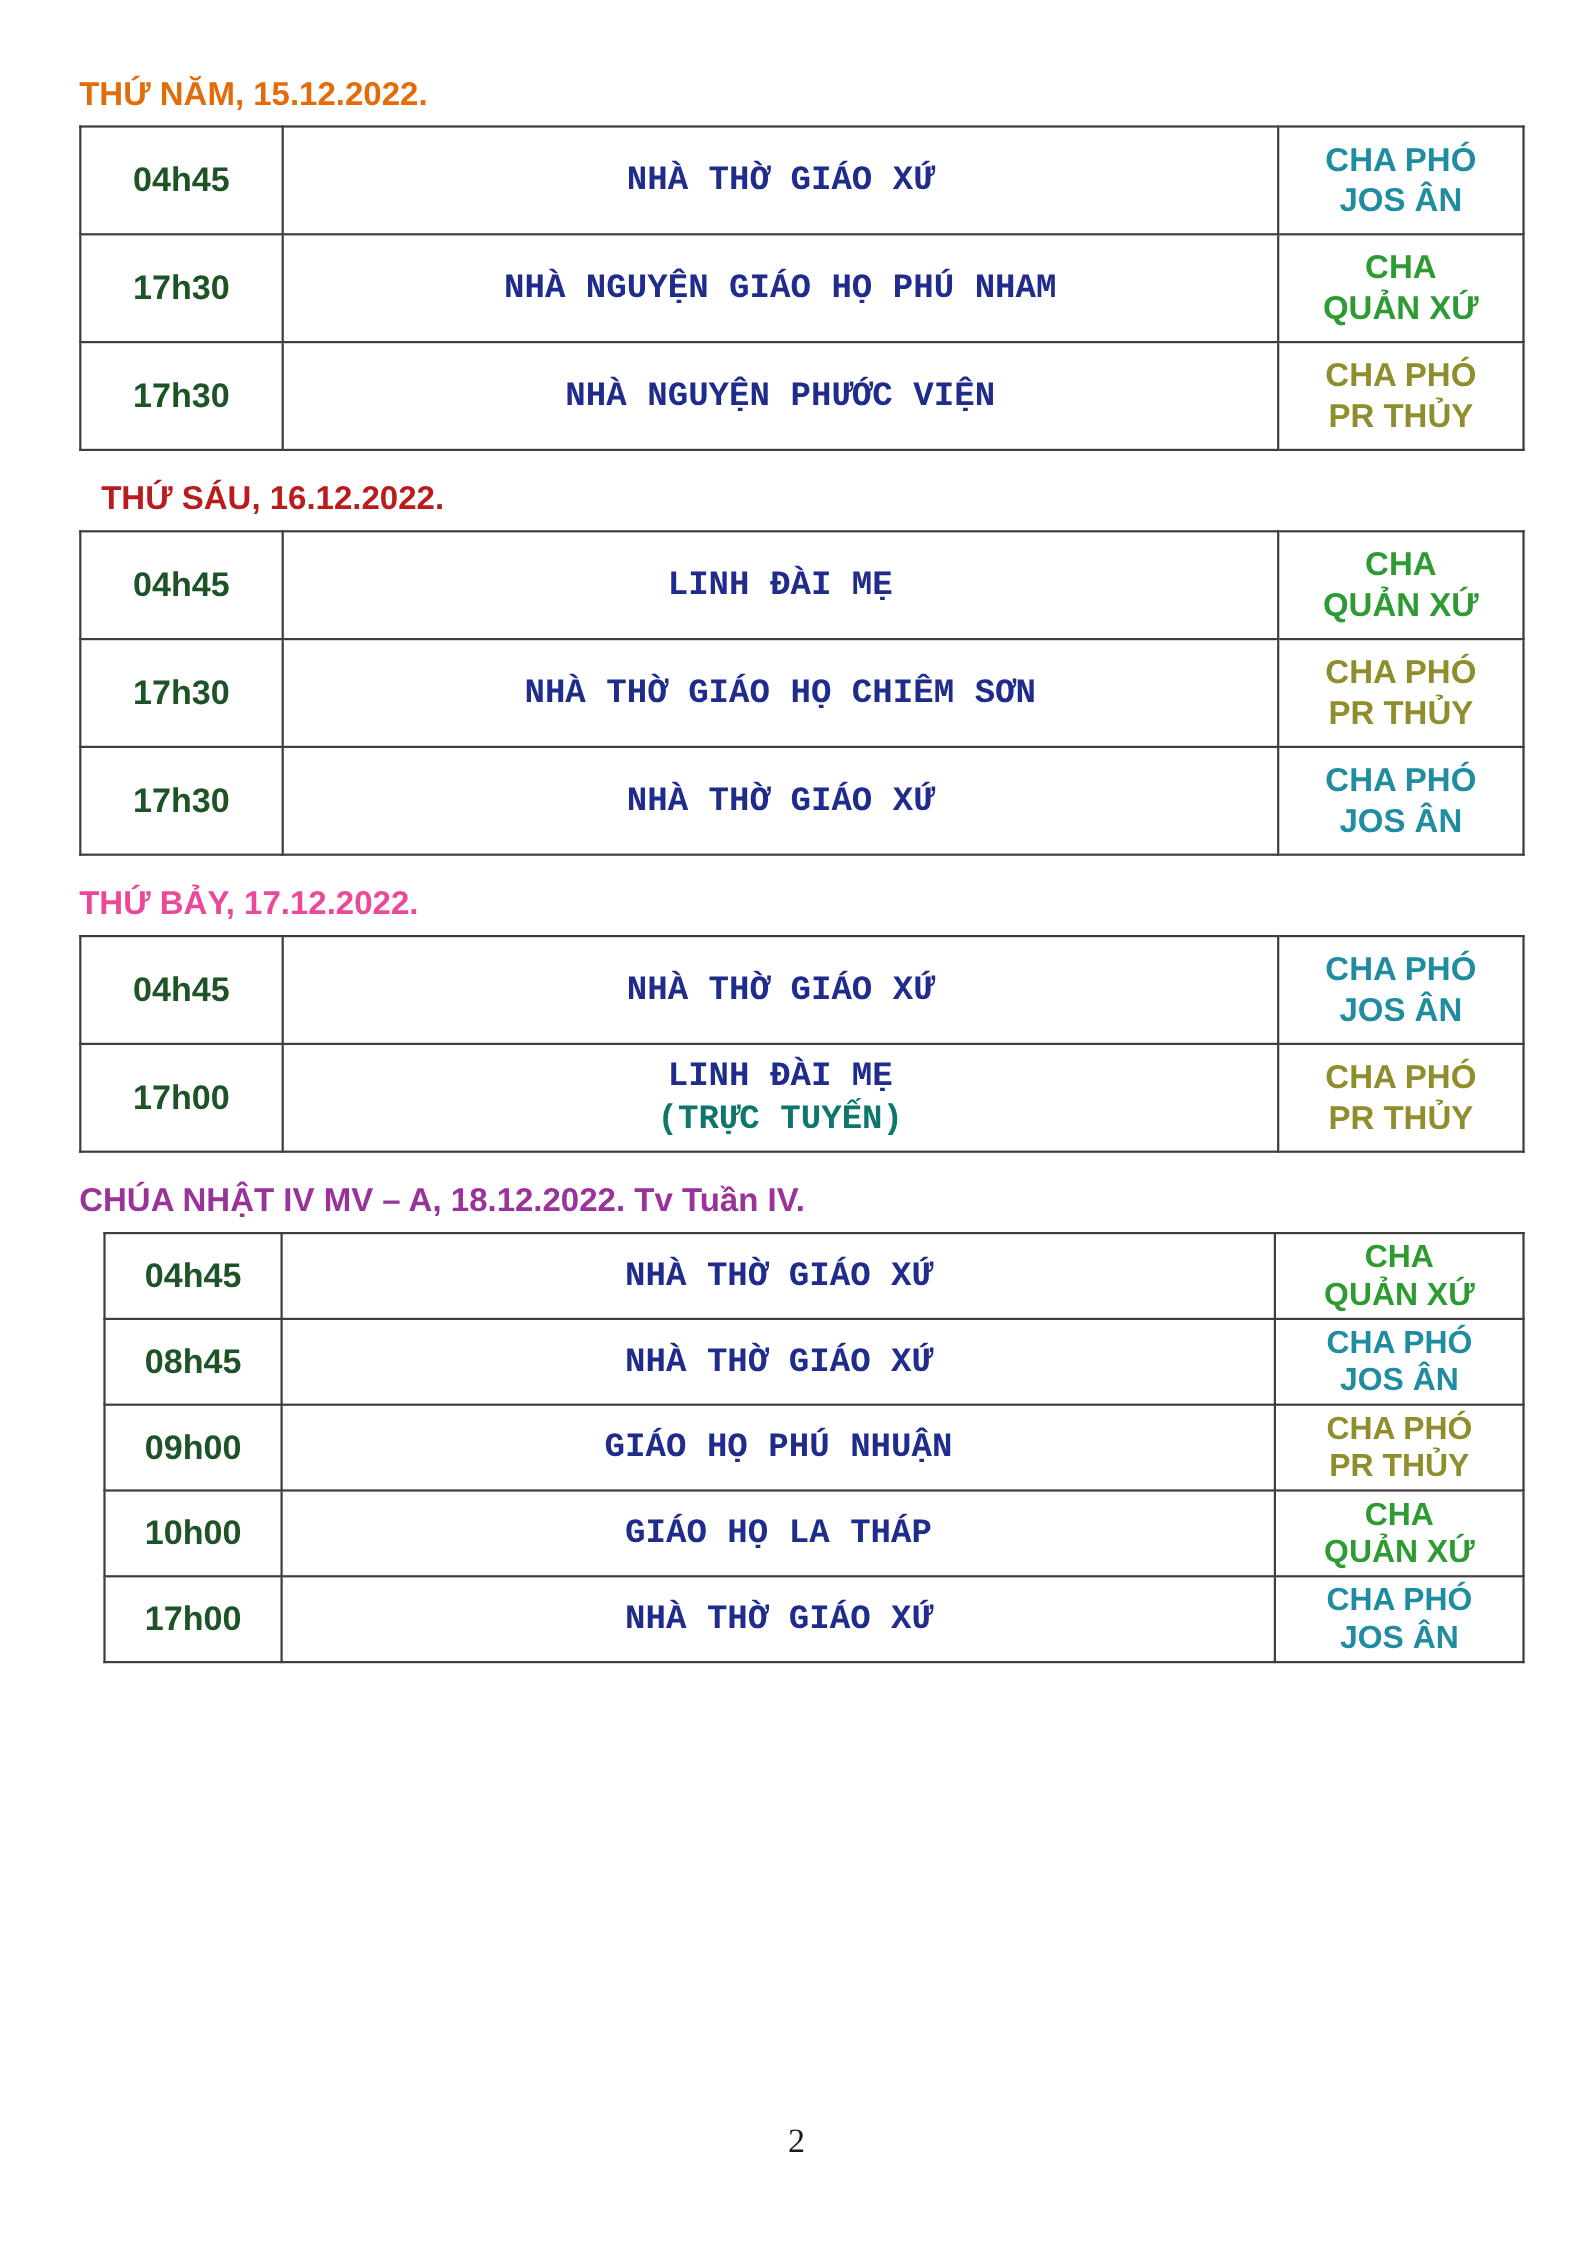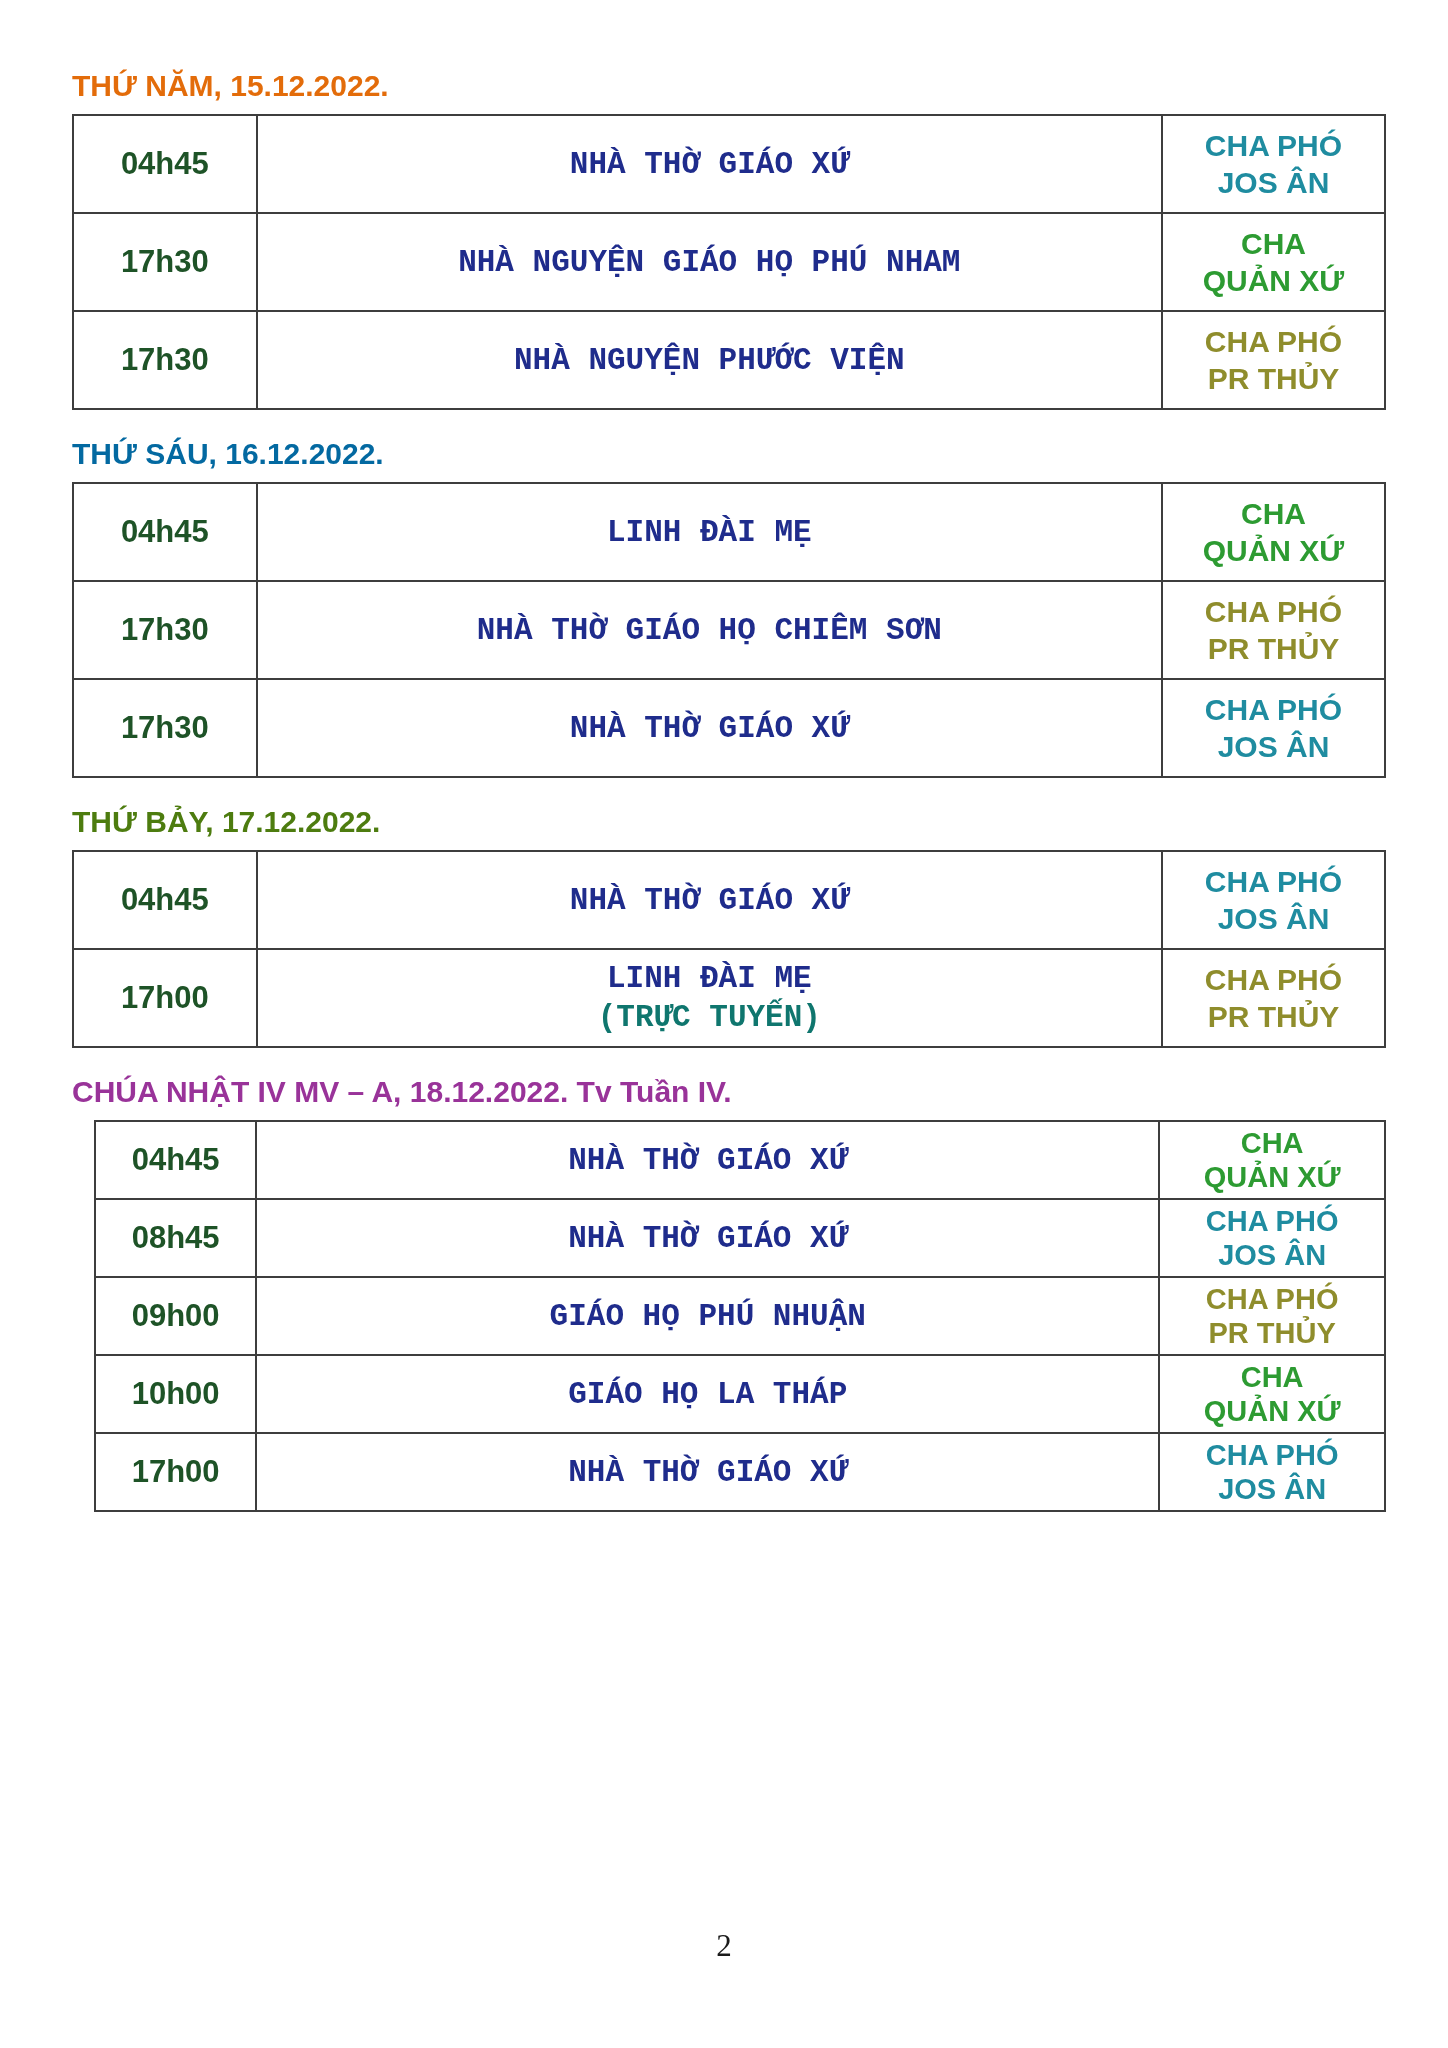--- a/index.html
+++ b/index.html
@@ -131,21 +131,21 @@
     <td class="cell-priest" style="color: rgb(143, 141, 44);">
       <div>CHA PHÓ</div>
       <div>PR THỦY</div>
     </td>
   </tr>
 </tbody>
     </table>
   </section>
 
   <section class="day-section">
-    <h2 class="day-heading" style="color: #0369a1;">THỨ SÁU, 16.12.2022.</h2>
+    <h2 class="day-heading" style="color: #b91c1c; margin-left: 20px;">THỨ SÁU, 16.12.2022.</h2>
     <table class="schedule-table">
       <tbody>
   <tr class="schedule-row">
     <td class="cell-time">
       <span>04h45</span>
     </td>
     <td class="cell-location">
       <div>LINH ĐÀI MẸ</div>
 
     </td>
@@ -180,21 +180,21 @@
     <td class="cell-priest" style="color: rgb(31, 140, 160);">
       <div>CHA PHÓ</div>
       <div>JOS ÂN</div>
     </td>
   </tr>
 </tbody>
     </table>
   </section>
 
   <section class="day-section">
-    <h2 class="day-heading" style="color: #4d7c0f;">THỨ BẢY, 17.12.2022.</h2>
+    <h2 class="day-heading" style="color: #ec4899;">THỨ BẢY, 17.12.2022.</h2>
     <table class="schedule-table">
       <tbody>
   <tr class="schedule-row">
     <td class="cell-time">
       <span>04h45</span>
     </td>
     <td class="cell-location">
       <div>NHÀ THỜ GIÁO XỨ</div>
 
     </td>

